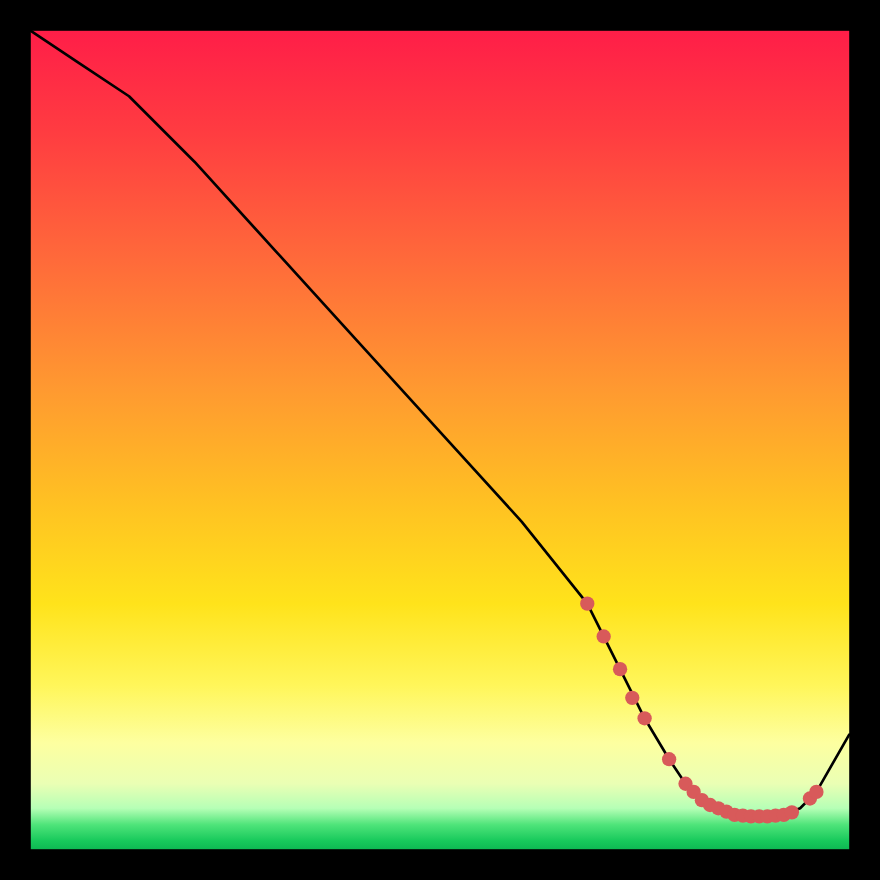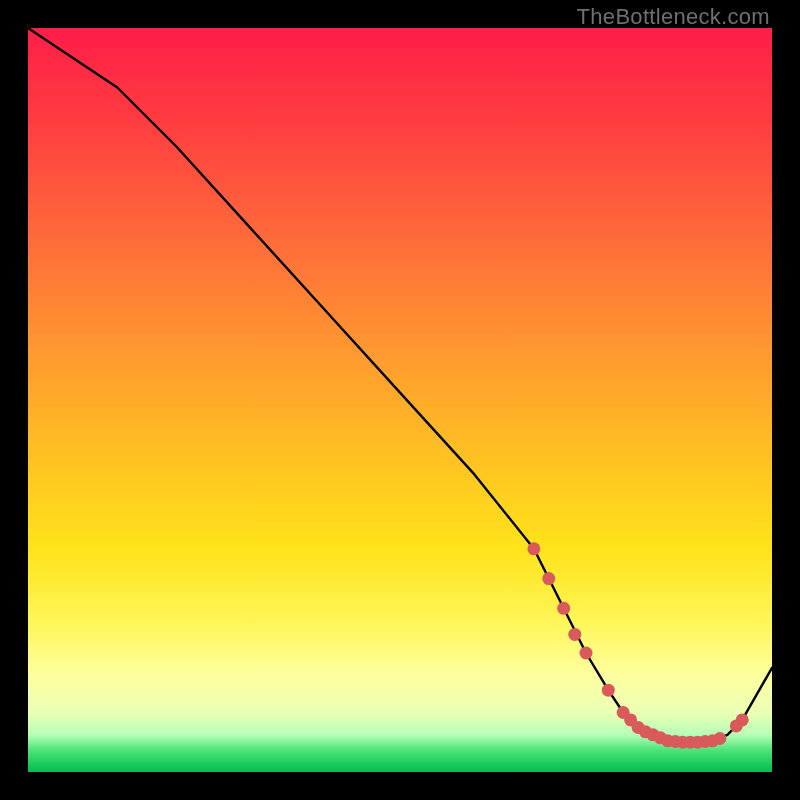--- a/index.html
+++ b/index.html
@@ -68,21 +68,20 @@
   .dot {
     fill: #d85a5a;
     stroke: none;
   }
 </style>
 </head>
 <body>
 
 <div class="frame">
 
-  <div class="watermark">TheBottleneck.com</div>
 
   <div class="plot">
     <svg class="curve" viewBox="0 0 744 744">
       <path id="curve-path" class="line-path" d="M0.0 0.0 L44.6 29.8 L89.3 59.5 L148.8 119.0 L223.2 200.9 L297.6 282.7 L372.0 364.6 L446.4 446.4 L505.9 520.8 L535.7 580.3 L558.0 625.0 L580.3 662.2 L595.2 684.5 L610.1 699.4 L625.0 706.8 L639.8 712.8 L654.7 714.2 L669.6 714.2 L684.5 712.8 L699.4 706.8 L714.2 691.9 L744.0 639.8"></path>
       <g id="dots">
           <circle cx="505.9" cy="520.8" r="6.5" class="dot"></circle>
           <circle cx="520.8" cy="550.6" r="6.5" class="dot"></circle>
           <circle cx="535.7" cy="580.3" r="6.5" class="dot"></circle>
           <circle cx="546.8" cy="606.4" r="6.5" class="dot"></circle>
           <circle cx="558.0" cy="625.0" r="6.5" class="dot"></circle>

